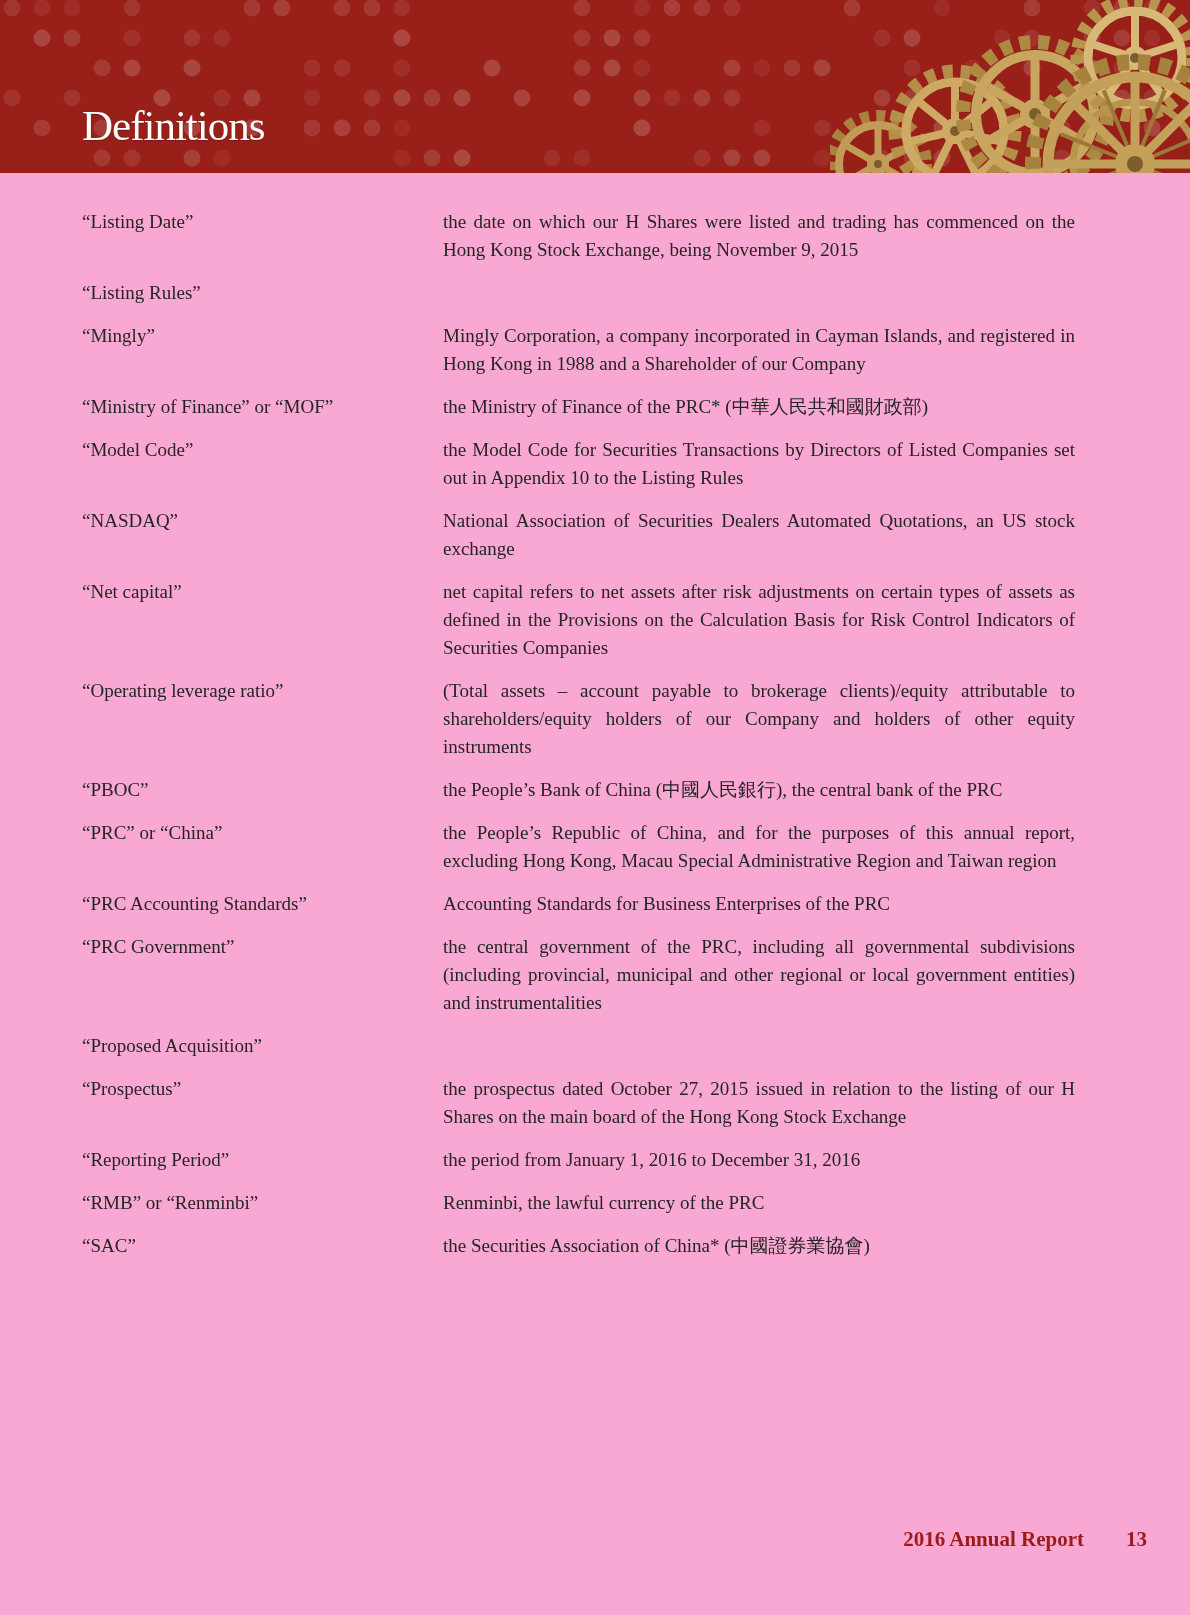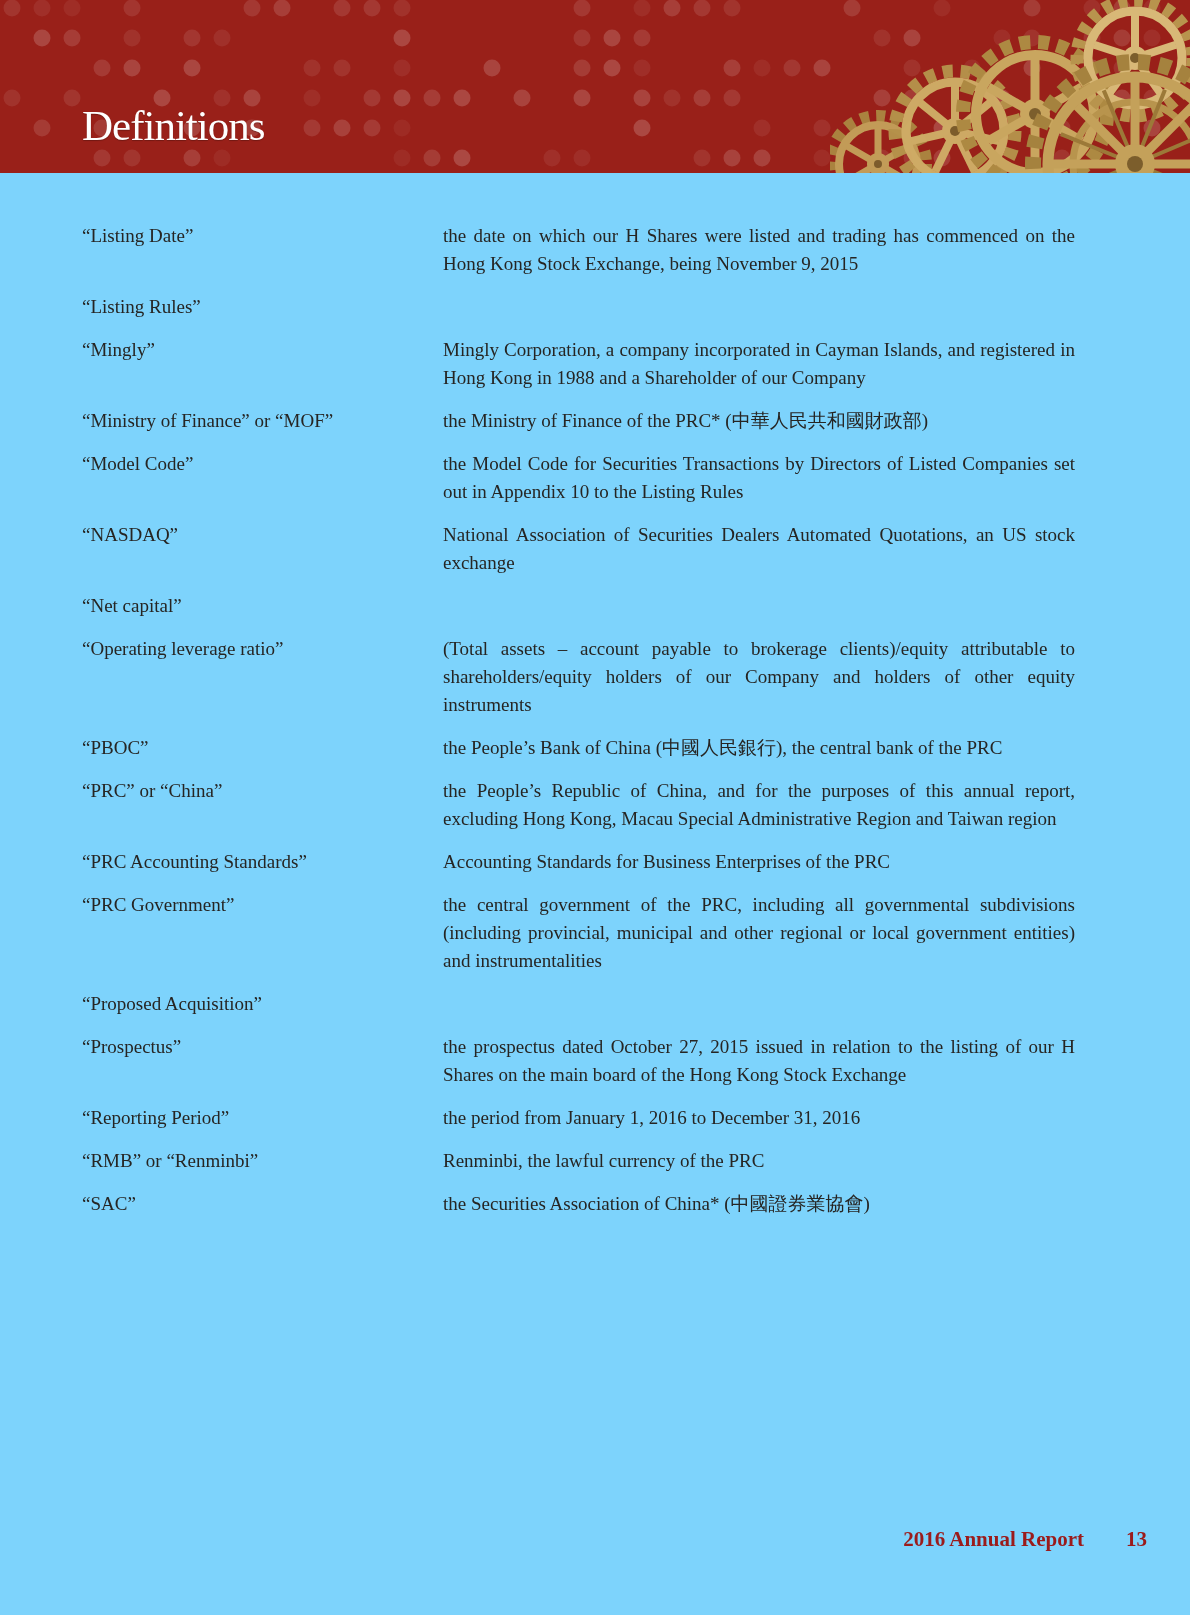--- a/index.html
+++ b/index.html
@@ -1,19 +1,19 @@
 <!DOCTYPE html>
 <html><head>
 <meta charset="utf-8">
 <style>
   html,body{margin:0;padding:0;background:#ffffff;}
   .page{
     position:relative;
     width:1190px;height:1615px;
-    background:#7dd3fc;
+    background:#f9a8d4;
     overflow:hidden;
     font-family:"Liberation Serif", serif;
   }
   
   .banner{
     position:absolute;top:0;left:0;
     width:1190px;height:173px;
     background:#992019;
     overflow:hidden;
   }
@@ -25,21 +25,21 @@
     color:#ffffff;
     font-size:43px;
     font-weight:normal;
     letter-spacing:-1px;
     line-height:1;
     font-family:"Liberation Serif", serif;
     text-shadow:0 1px 1px rgba(0,0,0,.25);
   }
   
   .content{
-    position:absolute;top:222px;left:82px;
+    position:absolute;top:208px;left:82px;
     width:993px;
   }
   .entry{
     display:flex;
     margin-bottom:15px;
     color:#262523;
     font-size:19px;
     line-height:28px;
   }
   .entry .term{
@@ -300,20 +300,21 @@
       <div class="definition">the Model Code for Securities Transactions by Directors of Listed Companies set out in Appendix 10 to the Listing Rules</div>
     </div>
 
     <div class="entry">
       <div class="term">“NASDAQ”</div>
       <div class="definition">National Association of Securities Dealers Automated Quotations, an US stock exchange</div>
     </div>
 
     <div class="entry">
       <div class="term">“Net capital”</div>
+      <div class="definition">net capital refers to net assets after risk adjustments on certain types of assets as defined in the Provisions on the Calculation Basis for Risk Control Indicators of Securities Companies</div>
     </div>
 
     <div class="entry">
       <div class="term">“Operating leverage ratio”</div>
       <div class="definition">(Total assets – account payable to brokerage clients)/equity attributable to shareholders/equity holders of our Company and holders of other equity instruments</div>
     </div>
 
     <div class="entry">
       <div class="term">“PBOC”</div>
       <div class="definition">the People’s Bank of China (中國人民銀行), the central bank of the PRC</div>

